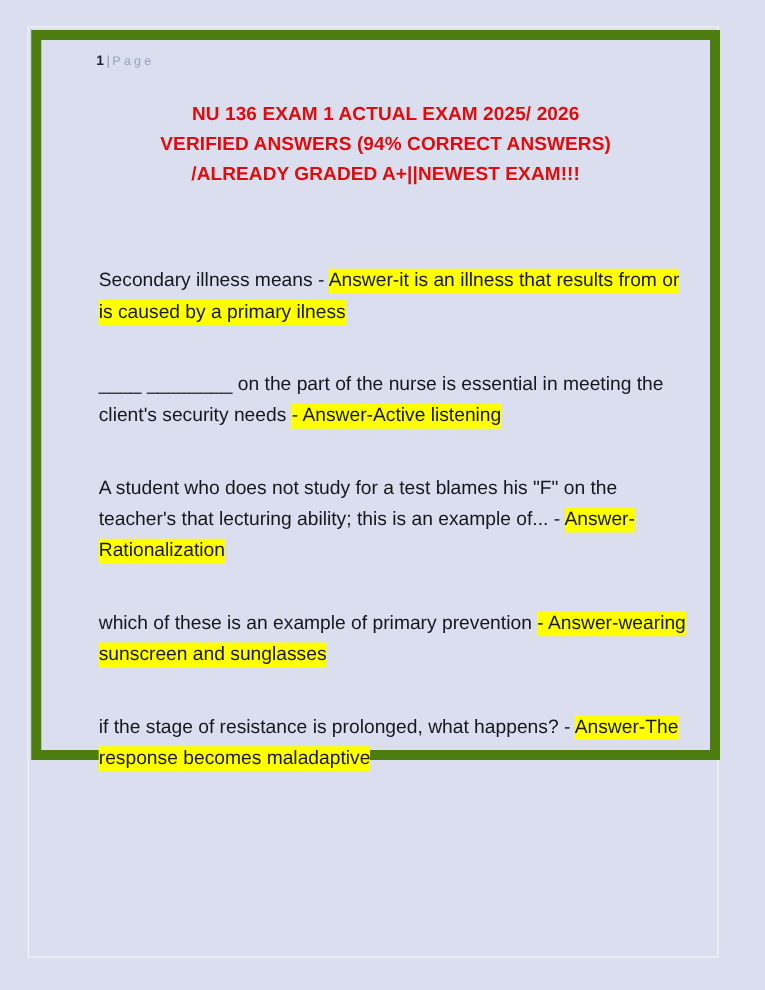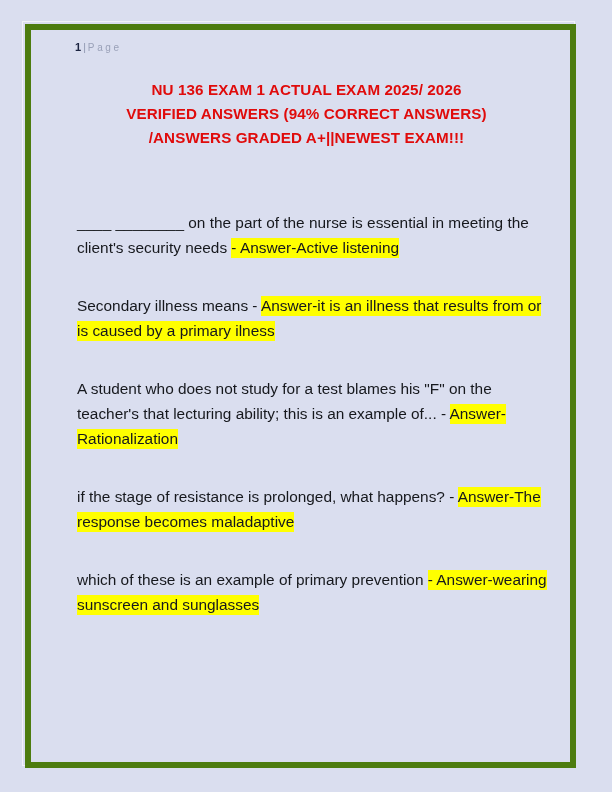--- a/index.html
+++ b/index.html
@@ -35,22 +35,22 @@
     border: 1px solid #f2f3f9;
     box-sizing: border-box;
   }
 
   
   .frame-inner {
     position: absolute;
     left: 25px;
     top: 24px;
     width: 551px;
-    height: 744px;
-    border: 6px solid #4d7c0f;
+    height: 584px;
+    border: 8px solid #4d7c0f;
     box-sizing: border-box;
     background: #dadeef;
   }
 
   
   .content {
     position: absolute;
     left: 0;
     top: 0;
     width: 551px;
@@ -139,43 +139,43 @@
   <div class="frame-inner">
     <div class="content">
 
       <div class="page-header">
         <span class="pg-num">1</span><span class="pg-sep">|</span><span class="pg-word">Page</span>
       </div>
 
       <div class="title-block">
         <span class="tline">NU 136 EXAM 1 ACTUAL EXAM 2025/ 2026</span>
         <span class="tline">VERIFIED ANSWERS (94% CORRECT ANSWERS)</span>
-        <span class="tline">/ANSWERS GRADED A+||NEWEST EXAM!!!</span>
+        <span class="tline">/ALREADY GRADED A+||NEWEST EXAM!!!</span>
       </div>
 
       <div class="qa-list">
 
         <div class="qa-item">
-          <span class="qa-text blank">____ ________ on the part of the nurse is essential in meeting the client's security needs </span><mark class="hl">- Answer-Active listening</mark>
+          <span class="qa-text">Secondary illness means - </span><mark class="hl">Answer-it is an illness that results from or is caused by a primary ilness</mark>
         </div>
 
         <div class="qa-item">
-          <span class="qa-text">Secondary illness means - </span><mark class="hl">Answer-it is an illness that results from or is caused by a primary ilness</mark>
+          <span class="qa-text blank">____ ________ on the part of the nurse is essential in meeting the client's security needs </span><mark class="hl">- Answer-Active listening</mark>
         </div>
 
         <div class="qa-item">
           <span class="qa-text">A student who does not study for a test blames his "F" on the teacher's that lecturing ability; this is an example of... - </span><mark class="hl">Answer-Rationalization</mark>
         </div>
 
         <div class="qa-item">
-          <span class="qa-text">if the stage of resistance is prolonged, what happens? - </span><mark class="hl">Answer-The response becomes maladaptive</mark>
+          <span class="qa-text">which of these is an example of primary prevention </span><mark class="hl">- Answer-wearing sunscreen and sunglasses</mark>
         </div>
 
         <div class="qa-item">
-          <span class="qa-text">which of these is an example of primary prevention </span><mark class="hl">- Answer-wearing sunscreen and sunglasses</mark>
+          <span class="qa-text">if the stage of resistance is prolonged, what happens? - </span><mark class="hl">Answer-The response becomes maladaptive</mark>
         </div>
 
       </div>
 
     </div>
   </div>
 
 </div>
 
 </body></html>

